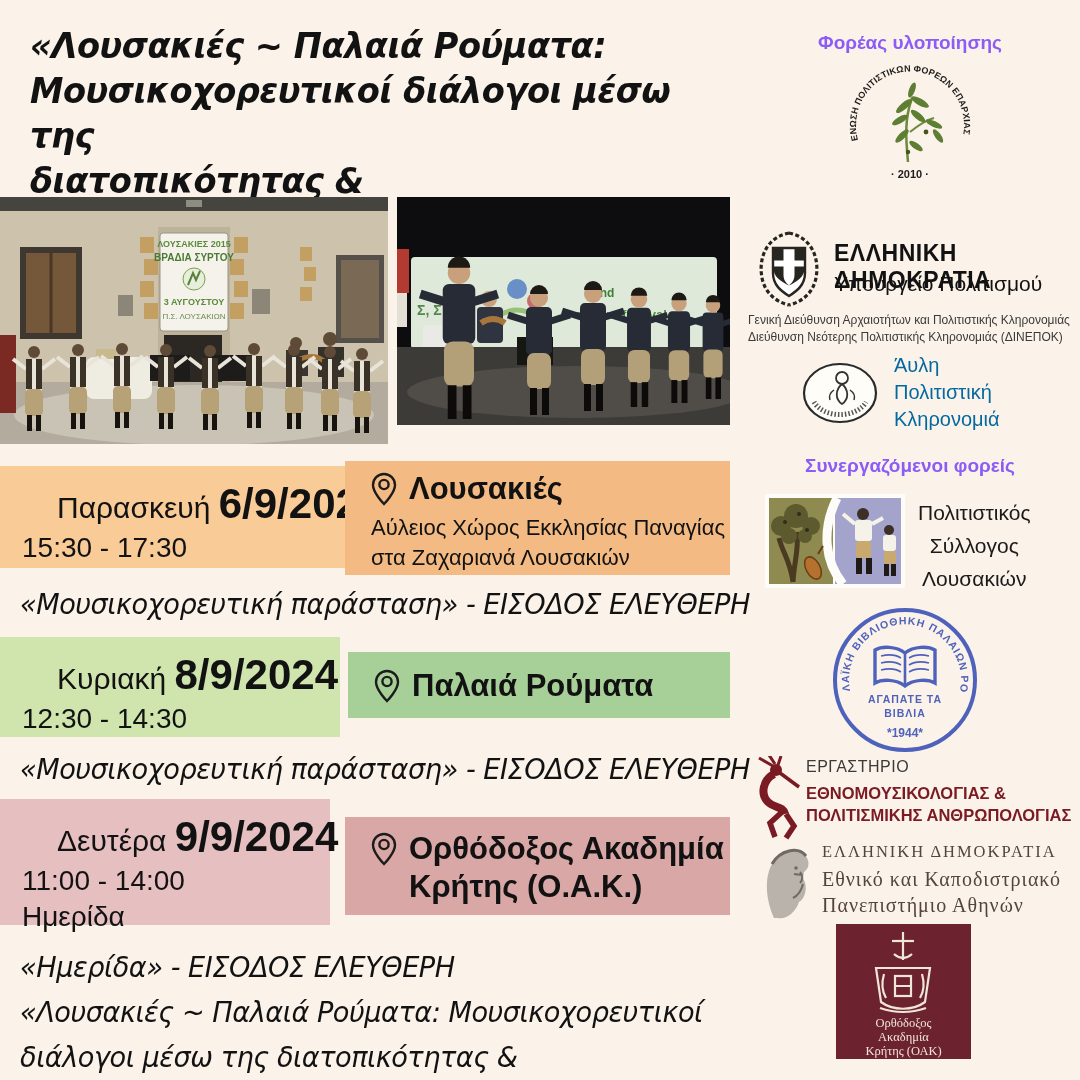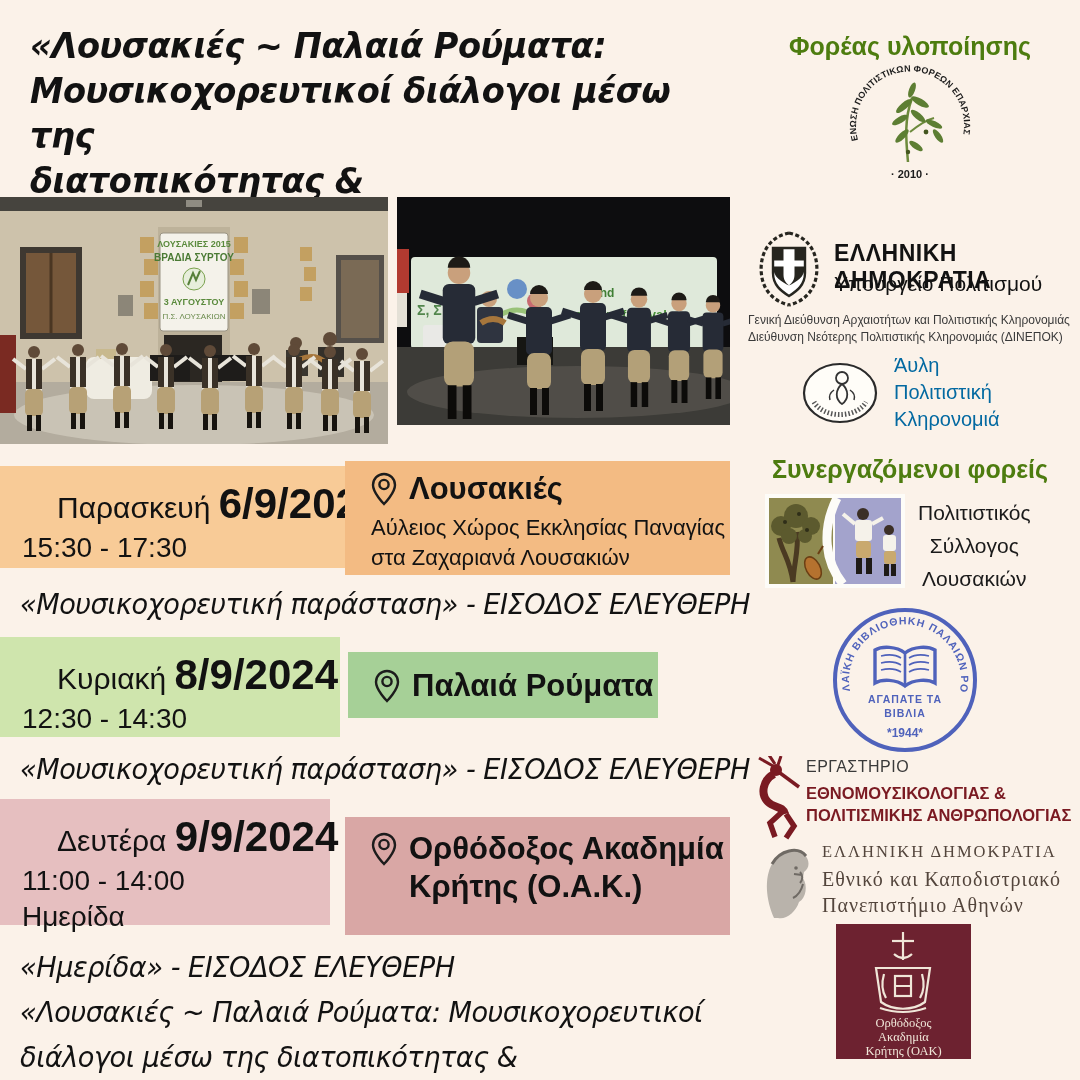--- a/index.html
+++ b/index.html
@@ -15,21 +15,21 @@
   
   .dateblock{box-sizing:border-box;padding:14px 0 0 22px;}
   .dayline{font-size:30px;white-space:nowrap;margin-left:35px;}
   .dayline b{font-size:42px;font-weight:bold;letter-spacing:0;}
   .timeline{font-size:28px;margin-top:4px;font-weight:500;}
   .locblock{box-sizing:border-box;padding:10px 0 0 26px;}
   .locname{font-size:31px;font-weight:bold;display:flex;align-items:center;gap:12px;}
   .locdetail{font-size:22px;font-weight:normal;line-height:30px;margin-top:6px;}
   .pin{flex:0 0 auto;}
   
-  .sb-h{left:740px;width:340px;text-align:center;font-size:25px;font-weight:bold;color:#4d7c0f;}
+  .sb-h{left:740px;width:340px;text-align:center;font-size:19px;font-weight:bold;color:#8b5cf6;}
   .serif{font-family:"Liberation Serif",serif;}
 </style>
 </head>
 <body>
 
 <div id="poster">
 
   <div class="abs script" id="title">
     <div>«Λουσακιές ~ Παλαιά Ρούματα:</div>
     <div>Μουσικοχορευτικοί διάλογοι μέσω της</div>
@@ -177,37 +177,37 @@
       <div>Αύλειος Χώρος Εκκλησίας Παναγίας</div>
       <div>στα Ζαχαριανά Λουσακιών</div>
     </div>
   </div>
   <div class="abs quote" style="left:20px;top:588px;">«Μουσικοχορευτική παράσταση» - ΕΙΣΟΔΟΣ ΕΛΕΥΘΕΡΗ</div>
 
   <div class="abs dateblock" style="left:0;top:637px;width:340px;height:100px;background:#cfe5ad;">
     <div class="dayline"><span>Κυριακή </span><b>8/9/2024</b></div>
     <div class="timeline">12:30 - 14:30</div>
   </div>
-  <div class="abs locblock" style="left:348px;top:652px;width:310px;height:66px;background:#a6d097;padding-top:16px;">
+  <div class="abs locblock" style="left:348px;top:652px;width:382px;height:66px;background:#a6d097;padding-top:16px;">
     <div class="locname">
       <svg class="pin" width="26" height="34" viewBox="0 0 26 34">
         <path d="M13,2 C6.9,2 2,6.9 2,13 C2,21 13,32 13,32 C13,32 24,21 24,13 C24,6.9 19.1,2 13,2 Z" fill="none" stroke="#1c1c1c" stroke-width="2.4"></path>
         <circle cx="13" cy="12.5" r="4.6" fill="none" stroke="#1c1c1c" stroke-width="2.4"></circle>
       </svg>
       <span>Παλαιά Ρούματα</span>
     </div>
   </div>
   <div class="abs quote" style="left:20px;top:753px;">«Μουσικοχορευτική παράσταση» - ΕΙΣΟΔΟΣ ΕΛΕΥΘΕΡΗ</div>
 
   <div class="abs dateblock" style="left:0;top:799px;width:330px;height:126px;background:#e6bfc0;">
     <div class="dayline"><span>Δευτέρα </span><b>9/9/2024</b></div>
     <div class="timeline">11:00 - 14:00</div>
     <div class="timeline" style="margin-top:4px;font-weight:normal;">Ημερίδα</div>
   </div>
-  <div class="abs locblock" style="left:345px;top:817px;width:385px;height:118px;padding-top:14px;background:#d9a7a5;">
+  <div class="abs locblock" style="left:345px;top:817px;width:385px;height:98px;padding-top:14px;background:#d9a7a5;">
     <div class="locname">
       <svg class="pin" width="26" height="34" viewBox="0 0 26 34">
         <path d="M13,2 C6.9,2 2,6.9 2,13 C2,21 13,32 13,32 C13,32 24,21 24,13 C24,6.9 19.1,2 13,2 Z" fill="none" stroke="#1c1c1c" stroke-width="2.4"></path>
         <circle cx="13" cy="12.5" r="4.6" fill="none" stroke="#1c1c1c" stroke-width="2.4"></circle>
       </svg>
       <span>Ορθόδοξος Ακαδημία</span>
     </div>
     <div class="locname" style="margin-left:38px;margin-top:2px;">Κρήτης (Ο.Α.Κ.)</div>
   </div>
 

